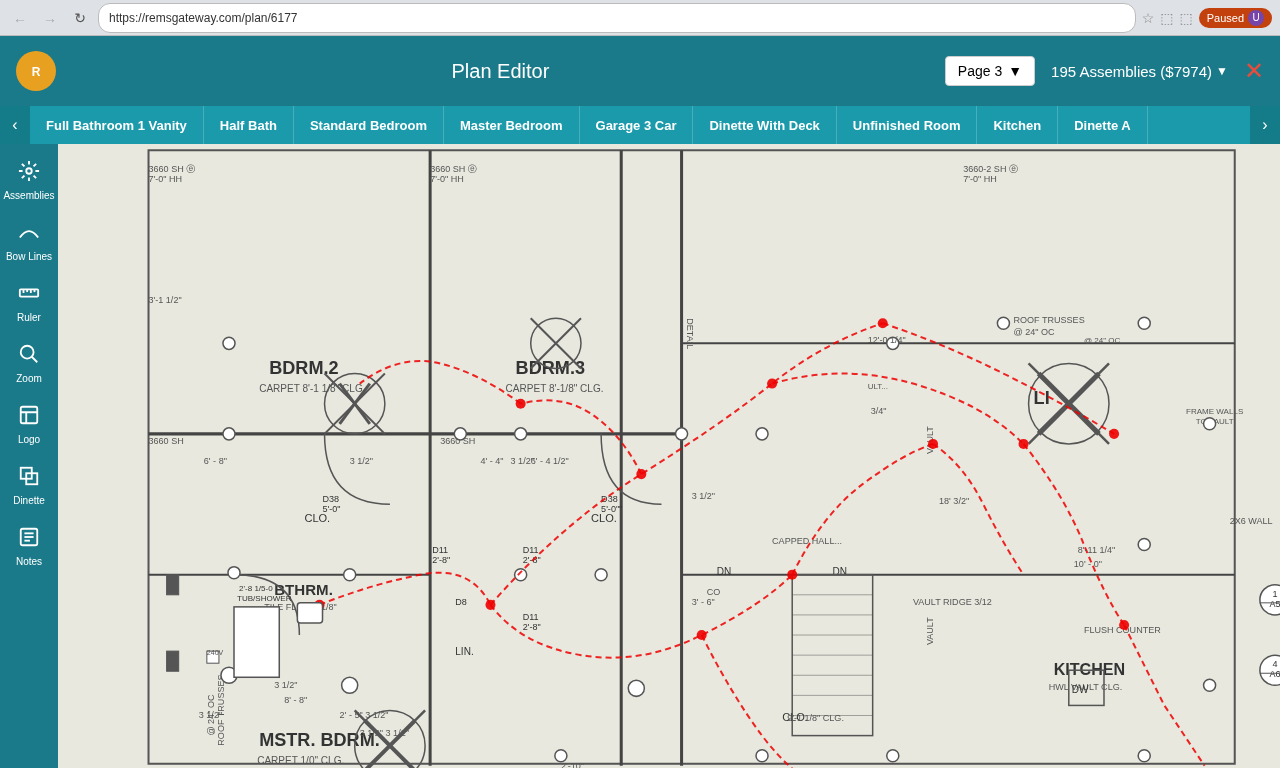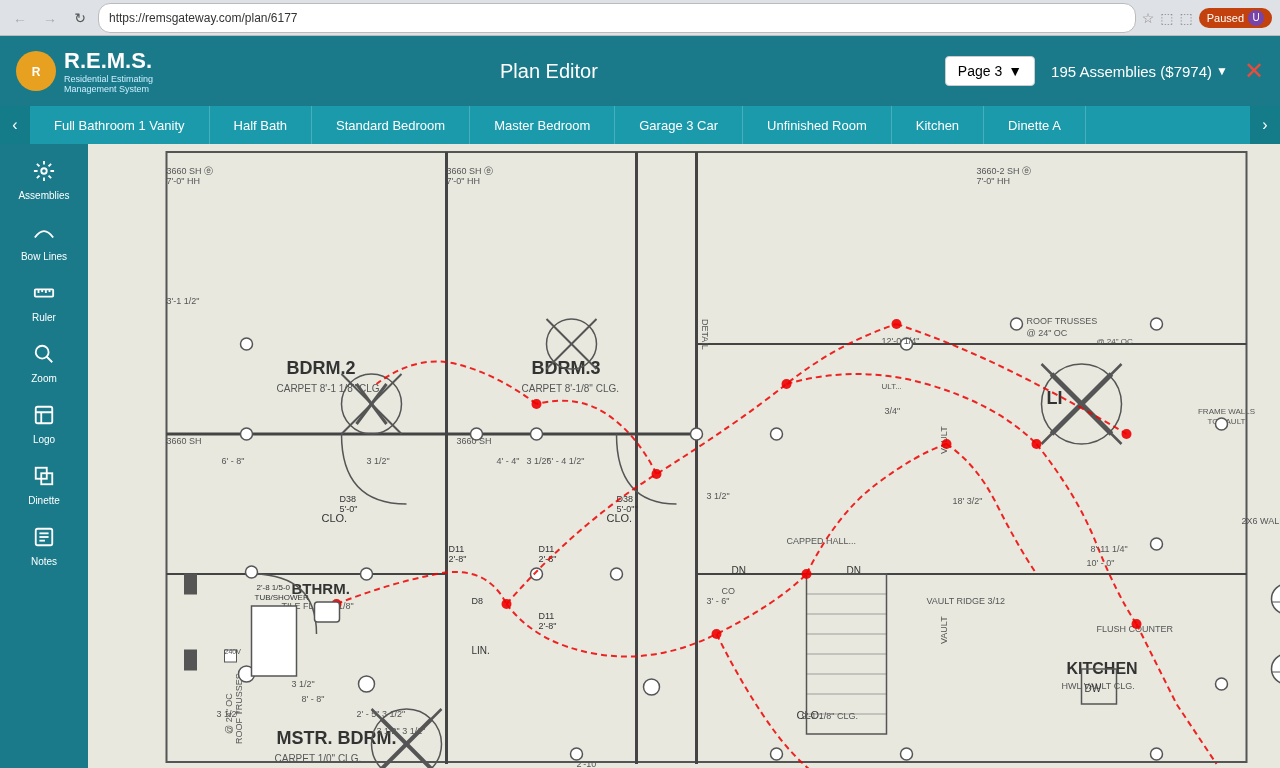--- a/index.html
+++ b/index.html
@@ -107,38 +107,39 @@
       border: none; color: white;
       font-size: 16px; cursor: pointer;
       display: flex; align-items: center; justify-content: center;
     }
     .room-tabs {
       display: flex;
       flex: 1;
       overflow: hidden;
     }
     .room-tab {
-      padding: 0 24px;
+      padding: 0 16px;
       display: flex; align-items: center;
       color: white;
       font-size: 13px;
       cursor: pointer;
       border-right: 1px solid rgba(255,255,255,0.2);
       white-space: nowrap;
+      font-weight: bold;
     }
 
     
     .main-layout {
       display: flex;
       height: calc(768px - 36px - 70px - 38px);
     }
 
     
     .sidebar {
-      width: 88px;
+      width: 58px;
       background: #1a7a8a;
       display: flex;
       flex-direction: column;
       align-items: center;
       padding-top: 8px;
       gap: 4px;
     }
     .sidebar-item {
       width: 60px;
       display: flex;
@@ -184,25 +185,20 @@
 </div>
 
 <div class="app-header">
   <div class="logo-area">
     <div class="logo-icon">
       <svg width="30" height="30" viewBox="0 0 30 30">
         <circle cx="15" cy="15" r="14" fill="#e8a020"></circle>
         <text x="15" y="20" text-anchor="middle" fill="white" font-size="12" font-weight="bold">R</text>
       </svg>
     </div>
-    <div class="logo-text">
-      <div class="brand">R.E.M.S.</div>
-      <div class="sub" style="color:#cef;font-size:9px;">Residential Estimating</div>
-      <div class="sub" style="color:#cef;font-size:9px;">Management System</div>
-    </div>
   </div>
 
   <div class="plan-editor-title">Plan Editor</div>
 
   <div class="page-selector">
     <span>Page 3</span>
     <span>▼</span>
   </div>
 
   <div class="assemblies-cost">
@@ -214,20 +210,21 @@
 </div>
 
 <div class="room-tabs-container">
   <button class="tab-nav-btn">‹</button>
   <div class="room-tabs" id="room-tabs-list">
       <div class="room-tab">Full Bathroom 1 Vanity</div>
       <div class="room-tab">Half Bath</div>
       <div class="room-tab">Standard Bedroom</div>
       <div class="room-tab">Master Bedroom</div>
       <div class="room-tab">Garage 3 Car</div>
+      <div class="room-tab">Dinette With Deck</div>
       <div class="room-tab">Unfinished Room</div>
       <div class="room-tab">Kitchen</div>
       <div class="room-tab">Dinette A</div>
     </div>
   <button class="tab-nav-btn">›</button>
 </div>
 
 <div class="main-layout">
 
   <div class="sidebar" id="sidebar-list">

